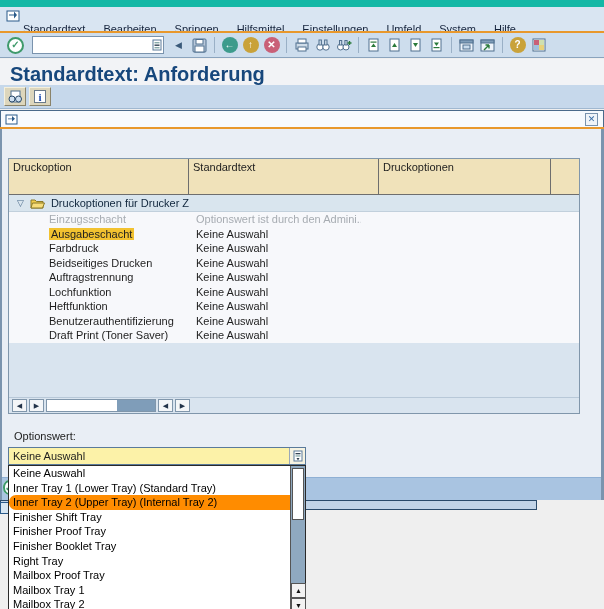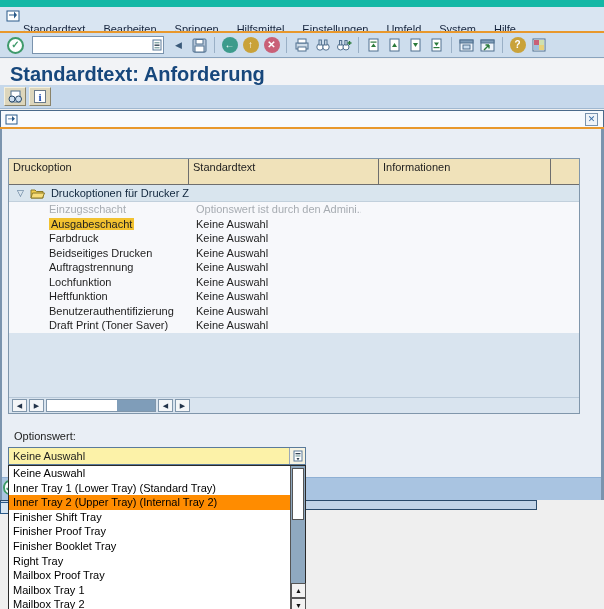--- a/index.html
+++ b/index.html
@@ -48,21 +48,21 @@
   .dbody { position:absolute; left:2px; top:19px; width:599px; height:348px; background:#e9eef5; }
   .dedge-l { position:absolute; left:0; top:19px; width:2px; height:371px; background:#7b94ae; }
   .dedge-r { position:absolute; left:601px; top:19px; width:3px; height:371px; background:#7b94ae; }
   .dband { position:absolute; left:2px; top:367px; width:599px; height:23px; background:#a9c4e1; border-top:1px solid #8fb0d4; }
   .dstrip { position:absolute; left:0; top:390px; width:537px; height:10px; background:#c2d4e7; border:1px solid #2a4a6a; }
   .dconfirm { position:absolute; left:3px; top:371px; z-index:1; }
   .dcornericon { position:absolute; left:0; top:392px; width:12px; height:12px; background:#d7e6f2; border:1px solid #2a5a8a; z-index:1; }
 
   
   .ptable { position:absolute; left:6px; top:29px; width:572px; height:256px; border:1px solid #8096ab; background:#f7f8fb; display:flex; flex-direction:column; }
-  .thead { display:flex; height:26px; background:#f0e2ba; border-bottom:1px solid #6e6e6e; flex:0 0 auto; }
+  .thead { display:flex; height:36px; background:#f0e2ba; border-bottom:1px solid #6e6e6e; flex:0 0 auto; }
   .hc { line-height:17px; padding-left:4px; border-right:1px solid #6e6e6e; overflow:hidden; white-space:nowrap; }
   .thead .hc:nth-child(1){ width:180px; }
   .thead .hc:nth-child(2){ width:190px; }
   .thead .hc:nth-child(3){ width:172px; }
   .thead .hc:nth-child(4){ width:28px; border-right:none; }
   .grouprow { display:flex; align-items:center; height:17px; background:#d9e5ee; border-bottom:1px solid #c2d0dc; flex:0 0 auto; }
   .tri { color:#4a6a8a; font-size:9px; margin:0 6px 0 8px; }
   .grouptext { margin-left:6px; color:#10263c; }
   .trow { display:flex; height:14.5px; line-height:14.5px; flex:0 0 auto; }
   .c { overflow:hidden; white-space:nowrap; }
@@ -79,21 +79,21 @@
 
   
   .optlabel { position:absolute; left:12px; top:301px; color:#222; }
   .combo { position:absolute; left:6px; top:318px; width:298px; height:18px; background:#fcf2a8; border:1px solid #5a7a9a; display:flex; align-items:center; }
   .combo-val { flex:1; padding-left:4px; overflow:hidden; white-space:nowrap; }
   .combo-btn { width:16px; height:16px; background:#f6f3e2; border-left:1px solid #9aa8b8; display:flex; align-items:center; justify-content:center; }
 
   
   .ddlist { position:absolute; left:8px; top:465px; width:298px; height:149px; background:#fff; border:1px solid #2a2a2a; z-index:10; }
   .ditem { height:14.6px; line-height:14.6px; padding-left:4px; padding-right:18px; white-space:nowrap; overflow:hidden; color:#000; }
-  .ditem.highlighted { background:#ff8c00; }
+  .ditem.highlighted { background:#ff8c00;border-radius:7px; }
   .ddscroll { position:absolute; right:0; top:0; bottom:0; width:15px; background:#8fa9c0; border-left:1px solid #555; }
   .ddthumb { position:absolute; left:1px; top:2px; width:12px; height:52px; background:#fff; border:1px solid #555; }
   .ddbtn { position:absolute; left:0; width:15px; height:15px; background:#f2f2f2; border:1px solid #555; font-size:7px; line-height:13px; text-align:center; color:#111; }
   .ddup { bottom:15px; }
   .dddown { bottom:0; }
 
   svg { display:block; }
 </style>
 </head>
 <body>
@@ -268,21 +268,21 @@
     <div class="d-orange"></div>
     <div class="dedge-l"></div>
     <div class="dedge-r"></div>
 
     <div class="dbody">
 
       <div class="ptable">
         <div class="thead">
           <span class="hc">Druckoption</span>
             <span class="hc">Standardtext</span>
-            <span class="hc">Informationen</span>
+            <span class="hc">Druckoptionen</span>
             <span class="hc"></span>
         </div>
         <div class="grouprow">
           <span class="tri">▽</span>
           <svg width="15" height="12" viewBox="0 0 15 12">
               <path d="M1 3 L5 3 L6.5 4.5 L13 4.5 L13 11 L1 11 Z" fill="#f2cd4a" stroke="#8a7a2a"></path>
               <path d="M2.5 6 L14.5 6 L12.5 11 L1 11 Z" fill="#f7dd7a" stroke="#8a7a2a"></path>
             </svg>
           <span class="grouptext">Druckoptionen für Drucker Z</span>
         </div>

